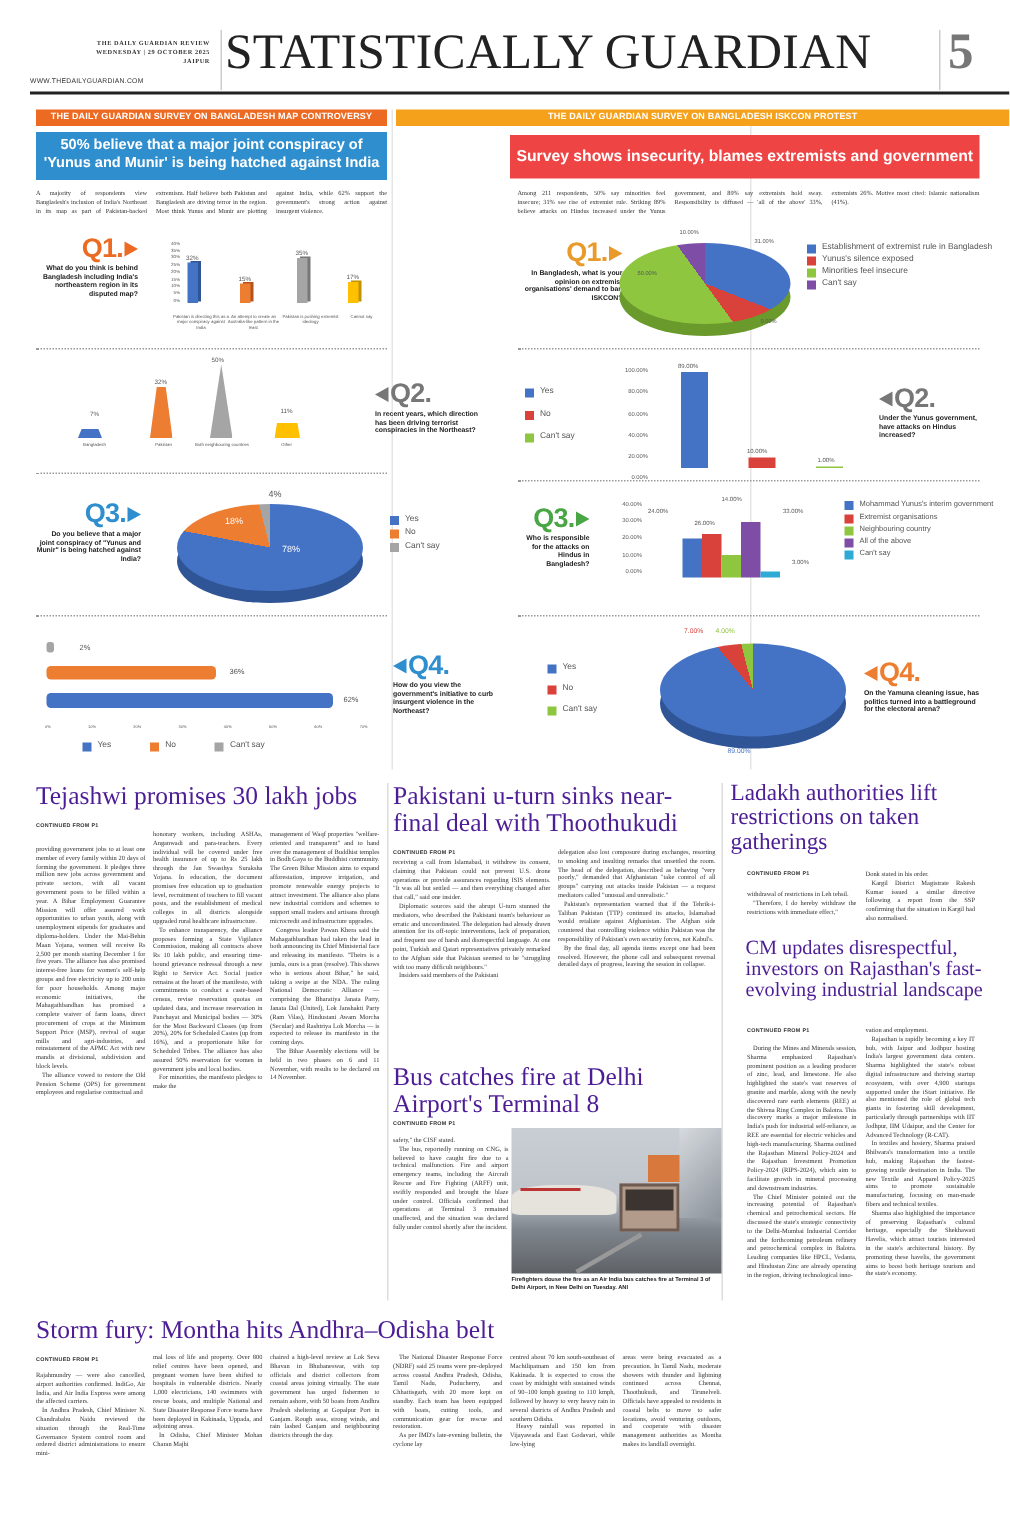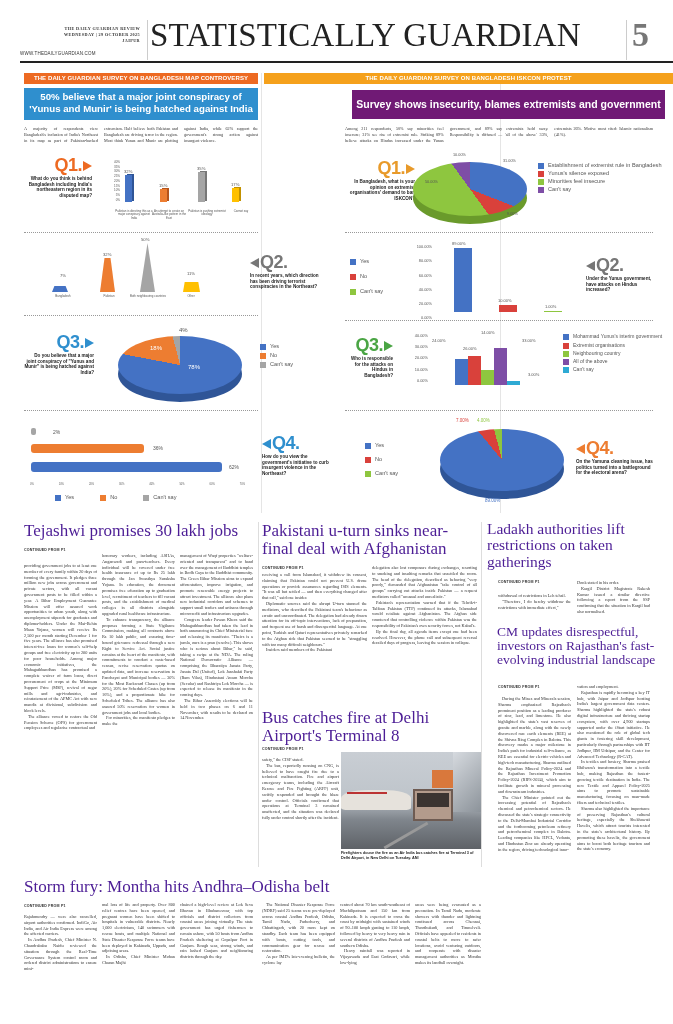--- a/index.html
+++ b/index.html
@@ -153,21 +153,21 @@
       <span class="sw" style="background:#a5a5a5"></span>
       <span>Can't say</span>
     </div>
 </div>
 <div class="abs" style="left:262px;top:433px;width:75px">
   <div class="qlabel" style="color:#2f8fce"><span class="tri-l"></span><span>Q4.</span></div>
   <div class="qtext">How do you view the government's initiative to curb insurgent violence in the Northeast?</div>
 </div>
 
 <div class="abs band" style="left:264px;top:73px;width:409px;height:11px;background:#f5a11c;color:#fff;font-family:'Liberation Sans',sans-serif;font-weight:bold;font-size:6px;text-align:center;line-height:11px">THE DAILY GUARDIAN SURVEY ON BANGLADESH ISKCON PROTEST</div>
-<div class="abs headbox" style="left:352px;top:90px;width:313px;height:29px;background:#701a75;font-size:10.5px;line-height:29px">Survey shows insecurity, blames extremists and government</div>
+<div class="abs headbox" style="left:340px;top:90px;width:313px;height:29px;background:#ef4444;font-size:10.5px;line-height:29px">Survey shows insecurity, blames extremists and government</div>
 <div class="abs intro" style="left:345px;top:126px;width:308px;column-count:3">Among 211 respondents, 50% say minorities feel insecure; 31% see rise of extremist rule. Striking 89% believe attacks on Hindus increased under the Yunus government, and 89% say extremists hold sway. Responsibility is diffused — 'all of the above' 33%, extremists 26%. Motive most cited: Islamic nationalism (41%).</div>
 
 <div class="abs" style="left:345px;top:158px;width:70px;text-align:right">
   <div class="qlabel" style="color:#e89a2a"><span>Q1.</span><span class="tri-r"></span></div>
   <div class="qtext">In Bangladesh, what is your opinion on extremist organisations' demand to ban ISKCON?</div>
 </div>
 <div class="abs" style="left:413px;top:158px;width:114px;height:66px">
   <div class="abs" style="left:0;top:14px;width:114px;height:52px;border-radius:50%;background:#6a9a2b"></div>
   <div class="abs" style="left:0;top:4px;width:114px;height:54px;border-radius:50%;background:conic-gradient(#4472c4 0 31%,#d9413b 31% 40%,#8ec63f 40% 90%,#7e4ea6 90% 100%)"></div>
   <div class="abs val" style="left:40px;top:-5px;font-size:3.8px">10.00%</div>
@@ -311,21 +311,21 @@
   <p>To enhance transparency, the alliance proposes forming a State Vigilance Commission, making all contracts above Rs 10 lakh public, and ensuring time-bound grievance redressal through a new Right to Service Act. Social justice remains at the heart of the manifesto, with commitments to conduct a caste-based census, revise reservation quotas on updated data, and increase reservation in Panchayat and Municipal bodies — 30% for the Most Backward Classes (up from 20%), 20% for Scheduled Castes (up from 16%), and a proportionate hike for Scheduled Tribes. The alliance has also assured 50% reservation for women in government jobs and local bodies.</p>
   <p>For minorities, the manifesto pledges to make the</p>
 </div>
 <div class="abs col" style="left:180px;top:553px;width:73px;height:312px">
   <p style="text-indent:0">management of Waqf properties "welfare-oriented and transparent" and to hand over the management of Buddhist temples in Bodh Gaya to the Buddhist community. The Green Bihar Mission aims to expand afforestation, improve irrigation, and promote renewable energy projects to attract investment. The alliance also plans new industrial corridors and schemes to support small traders and artisans through microcredit and infrastructure upgrades.</p>
   <p>Congress leader Pawan Khera said the Mahagathbandhan had taken the lead in both announcing its Chief Ministerial face and releasing its manifesto. "Theirs is a jumla, ours is a pran (resolve). This shows who is serious about Bihar," he said, taking a swipe at the NDA. The ruling National Democratic Alliance — comprising the Bharatiya Janata Party, Janata Dal (United), Lok Janshakti Party (Ram Vilas), Hindustani Awam Morcha (Secular) and Rashtriya Lok Morcha — is expected to release its manifesto in the coming days.</p>
   <p>The Bihar Assembly elections will be held in two phases on 6 and 11 November, with results to be declared on 14 November.</p>
 </div>
 <div class="abs vsep" style="left:258px;top:522px;height:345px"></div>
 
-<div class="abs art-h" style="left:262px;top:522px;width:215px;font-size:17px">Pakistani u-turn sinks near-final deal with Afghanistan</div>
+<div class="abs art-h" style="left:262px;top:522px;width:215px;font-size:17px">Pakistani u-turn sinks near-final deal with Thoothukudi</div>
 <div class="abs cont" style="left:262px;top:566px">CONTINUED FROM P1</div>
 <div class="abs col" style="left:262px;top:572px;width:105px;height:128px">
   <p style="text-indent:0">receiving a call from Islamabad, it withdrew its consent, claiming that Pakistan could not prevent U.S. drone operations or provide assurances regarding ISIS elements. "It was all but settled — and then everything changed after that call," said one insider.</p>
   <p>Diplomatic sources said the abrupt U-turn stunned the mediators, who described the Pakistani team's behaviour as erratic and uncoordinated. The delegation had already drawn attention for its off-topic interventions, lack of preparation, and frequent use of harsh and disrespectful language. At one point, Turkish and Qatari representatives privately remarked to the Afghan side that Pakistan seemed to be "struggling with too many difficult neighbours."</p>
   <p>Insiders said members of the Pakistani</p>
 </div>
 <div class="abs col" style="left:372px;top:565px;width:105px;height:135px">
   <p style="text-indent:0">delegation also lost composure during exchanges, resorting to smoking and insulting remarks that unsettled the room. The head of the delegation, described as behaving "very poorly," demanded that Afghanistan "take control of all groups" carrying out attacks inside Pakistan — a request mediators called "unusual and unrealistic."</p>
   <p>Pakistan's representation warned that if the Tehrik-i-Taliban Pakistan (TTP) continued its attacks, Islamabad would retaliate against Afghanistan. The Afghan side countered that controlling violence within Pakistan was the responsibility of Pakistan's own security forces, not Kabul's.</p>
   <p>By the final day, all agenda items except one had been resolved. However, the phone call and subsequent reversal derailed days of progress, leaving the session in collapse.</p>

